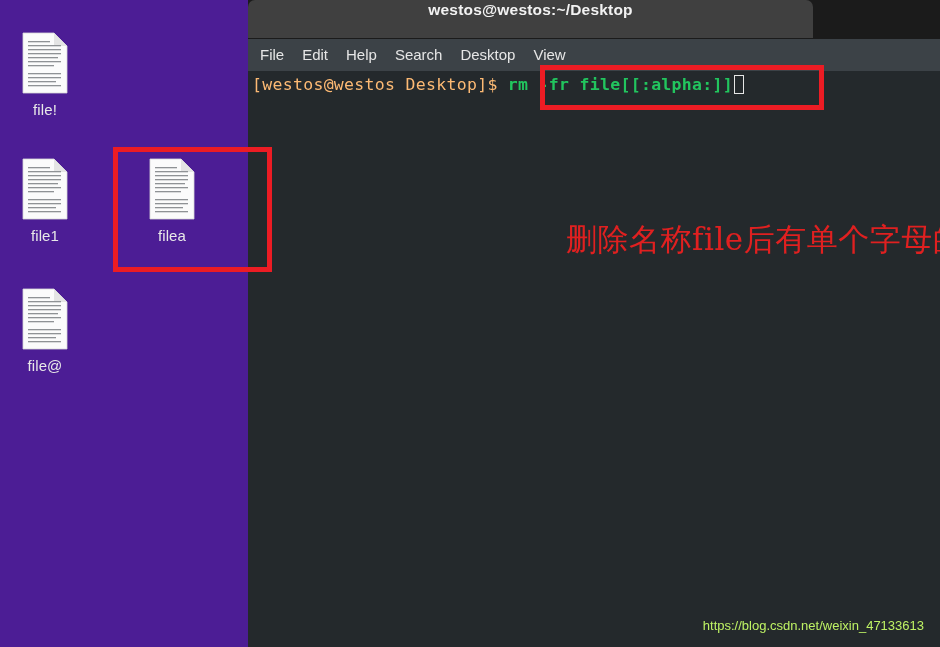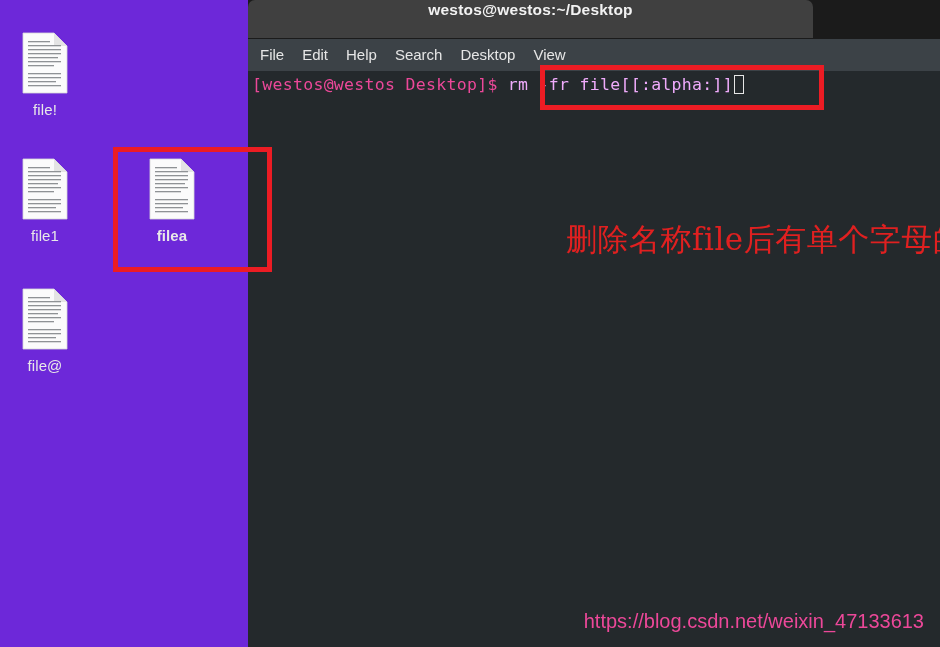--- a/index.html
+++ b/index.html
@@ -15,21 +15,21 @@
     background: #1b1b1b;
     font-family: "Liberation Sans", sans-serif;
   }
 
   
   #desktop {
     position: absolute;
     left: 0; top: 0;
     width: 248px;
     height: 647px;
-    background: #6d28d9;
+    background: #4c1d95;
   }
 
   .icon-cell {
     position: absolute;
     width: 100px;
     text-align: center;
   }
   .doc-icon {
     width: 46px;
     height: 62px;
@@ -107,22 +107,22 @@
     position: absolute;
     left: 4px;
     top: 3px;
     white-space: nowrap;
     font-family: "DejaVu Sans Mono", monospace;
     font-size: 16.5px;
     line-height: 22px;
     color: #e9e9e9;
     letter-spacing: 0.3px;
   }
-  #prompt { color: #ec4899; }
-  #command { color: #f0abfc; }
+  #prompt { color: #fdba74; }
+  #command { color: #22c55e; font-weight: bold; }
   #cursor {
     display: inline-block;
     width: 10px;
     height: 19px;
     border: 1.6px solid #e6e6e6;
     box-sizing: border-box;
     vertical-align: -4px;
     margin-left: 1px;
   }
 
@@ -157,22 +157,22 @@
     color: #e02020;
     white-space: nowrap;
     letter-spacing: 0.5px;
   }
 
   
   #watermark {
     position: absolute;
     right: 16px;
     bottom: 14px;
-    font-size: 20px;
-    color: #ec4899;
+    font-size: 13px;
+    color: #bef264;
     font-family: "Liberation Sans", sans-serif;
     white-space: nowrap;
   }
 </style>
 </head>
 <body>
 
 <div id="screen">
 
   <div id="desktop">
@@ -213,21 +213,21 @@
           <rect x="6" y="33" width="26" height="1.3"></rect>
           <rect x="6" y="41" width="33" height="1.3"></rect>
           <rect x="6" y="45" width="33" height="1.3"></rect>
           <rect x="6" y="49" width="28" height="1.3"></rect>
           <rect x="6" y="53" width="33" height="1.3"></rect>
         </g>
       </svg>
       <div class="icon-label">file1</div>
     </div>
 
-    <div class="icon-cell" style="left:122px; top:158px;font-weight:bold;">
+    <div class="icon-cell" style="left:122px; top:158px;">
       <svg class="doc-icon" viewBox="0 0 46 62">
         <path d="M1,1 H32 L45,14 V61 H1 Z" fill="#fbfbfb" stroke="#d8d8d8" stroke-width="0.8"></path>
         <path d="M32,1 L45,14 H32 Z" fill="#e4e4e4"></path>
         <g fill="#8f9295">
           <rect x="6" y="9" width="22" height="1.3"></rect>
           <rect x="6" y="13" width="33" height="1.3"></rect>
           <rect x="6" y="17" width="33" height="1.3"></rect>
           <rect x="6" y="21" width="33" height="1.3"></rect>
           <rect x="6" y="25" width="30" height="1.3"></rect>
           <rect x="6" y="29" width="33" height="1.3"></rect>

